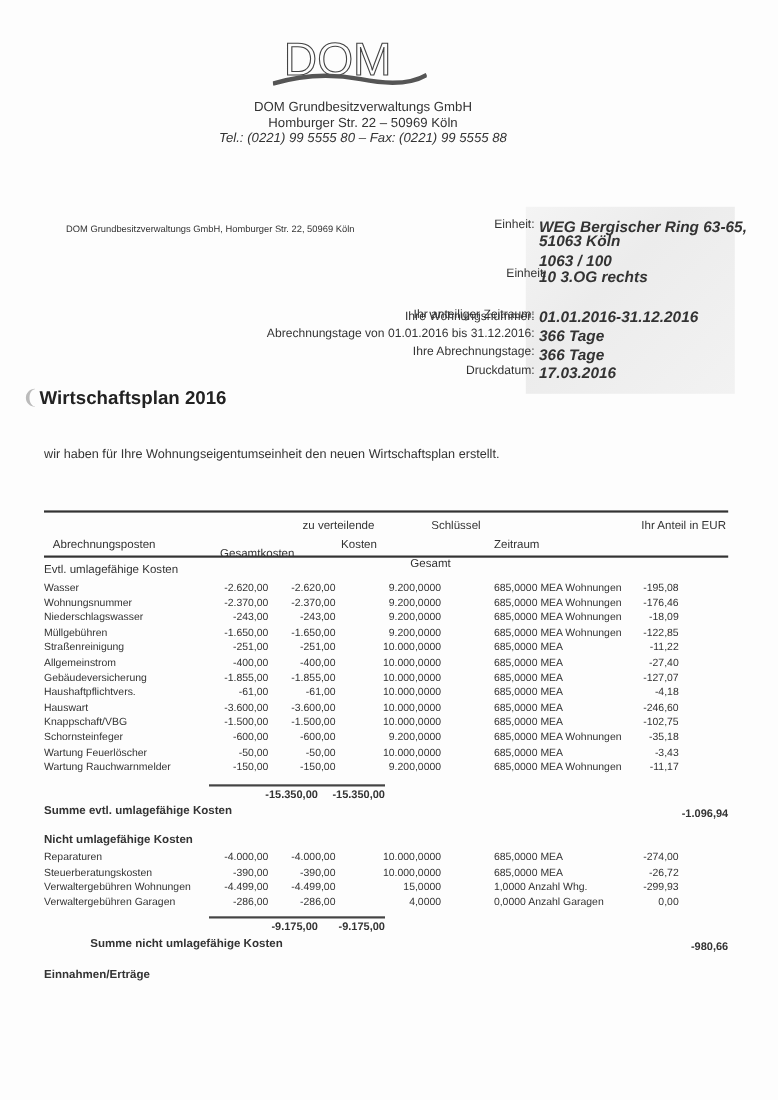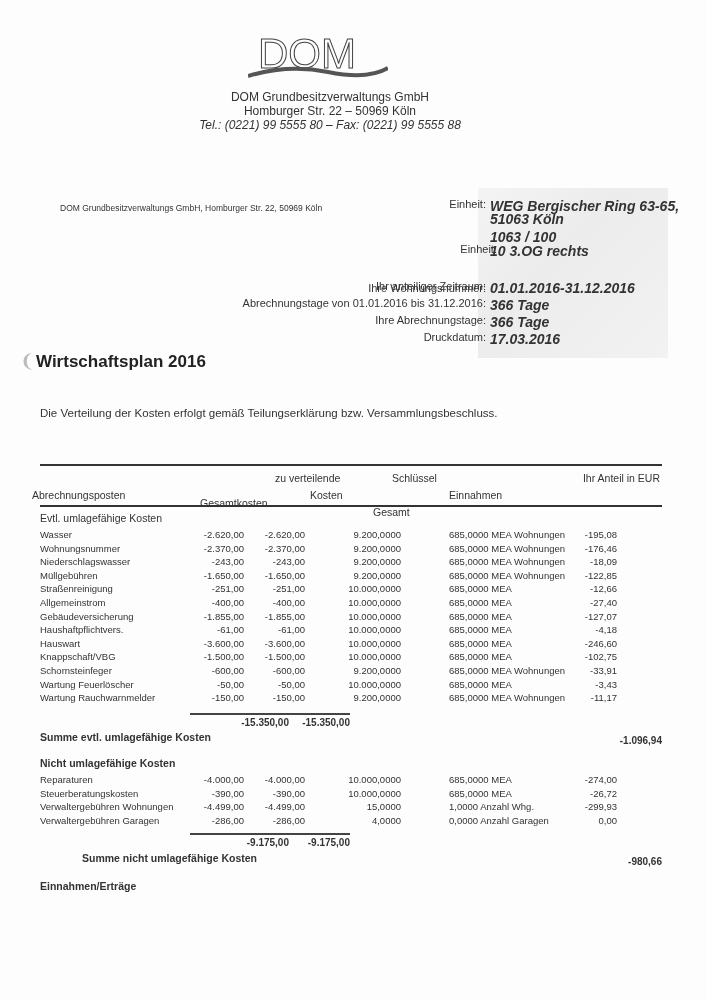--- a/index.html
+++ b/index.html
@@ -58,32 +58,32 @@
 <div class="abs info-val" style="left:490px; top:297px;">366 Tage</div>
 <div class="abs info-label" style="right:221px; top:314px;">Ihre Abrechnungstage:</div>
 <div class="abs info-val" style="left:490px; top:314px;">366 Tage</div>
 <div class="abs info-label" style="right:221px; top:331px;text-align:center;">Druckdatum:</div>
 <div class="abs info-val" style="left:490px; top:331px;">17.03.2016</div>
 
 <div class="abs bracket">❨</div>
 <div class="abs title">Wirtschaftsplan 2016</div>
 
 <div class="abs intro">
-  <div>Die Verteilung der Kosten erfolgt gemäß Teilungserklärung bzw. Versammlungsbeschluss.</div>
+  <div>wir haben für Ihre Wohnungseigentumseinheit den neuen Wirtschaftsplan erstellt.</div>
 </div>
 
 <div class="abs hr" style="top:464px;"></div>
 <div class="abs th" style="left:275px; top:472px;">zu verteilende</div>
 <div class="abs th" style="left:392px; top:472px;">Schlüssel</div>
 <div class="abs th" style="right:47px; top:472px;">Ihr Anteil  in  EUR</div>
-<div class="abs th" style="left:32px; top:489px;">Abrechnungsposten</div>
+<div class="abs th" style="left:48px; top:489px;">Abrechnungsposten</div>
 <div class="abs th" style="left:200px; top:497px;">Gesamtkosten</div>
 <div class="abs th" style="left:310px; top:489px;">Kosten</div>
 <div class="abs th" style="left:373px; top:506px;">Gesamt</div>
-<div class="abs th" style="left:449px; top:489px;">Einnahmen</div>
+<div class="abs th" style="left:449px; top:489px;">Zeitraum</div>
 <div class="abs hr" style="top:505px; height:1.5px;"></div>
 
 <div class="abs sect" style="top:512px; font-weight:normal;">Evtl. umlagefähige Kosten</div>
 <div id="sec1">
     <div class="row" style="top: 529px;">
       <span class="c-name">Wasser</span>
       <span class="c-ges">-2.620,00</span>
       <span class="c-kos" style="right: 357px;">-2.620,00</span>
       <span class="c-schg" style="right: 261px;">9.200,0000</span>
       <span class="c-ant" style="left: 409px;">685,0000 MEA Wohnungen</span>
@@ -112,21 +112,21 @@
       <span class="c-schg" style="right: 261px;">9.200,0000</span>
       <span class="c-ant" style="left: 409px;">685,0000 MEA Wohnungen</span>
       <span class="c-eur" style="right: 45px;">-122,85</span>
     </div>
     <div class="row" style="top: 583.4px;">
       <span class="c-name">Straßenreinigung</span>
       <span class="c-ges">-251,00</span>
       <span class="c-kos" style="right: 357px;">-251,00</span>
       <span class="c-schg" style="right: 261px;">10.000,0000</span>
       <span class="c-ant" style="left: 409px;">685,0000 MEA</span>
-      <span class="c-eur" style="right: 45px;">-12,66</span>
+      <span class="c-eur" style="right: 45px;">-11,22</span>
     </div>
     <div class="row" style="top: 597px;">
       <span class="c-name">Allgemeinstrom</span>
       <span class="c-ges">-400,00</span>
       <span class="c-kos" style="right: 357px;">-400,00</span>
       <span class="c-schg" style="right: 261px;">10.000,0000</span>
       <span class="c-ant" style="left: 409px;">685,0000 MEA</span>
       <span class="c-eur" style="right: 45px;">-27,40</span>
     </div>
     <div class="row" style="top: 610.6px;">
@@ -160,21 +160,21 @@
       <span class="c-schg" style="right: 261px;">10.000,0000</span>
       <span class="c-ant" style="left: 409px;">685,0000 MEA</span>
       <span class="c-eur" style="right: 45px;">-102,75</span>
     </div>
     <div class="row" style="top: 665px;">
       <span class="c-name">Schornsteinfeger</span>
       <span class="c-ges">-600,00</span>
       <span class="c-kos" style="right: 357px;">-600,00</span>
       <span class="c-schg" style="right: 261px;">9.200,0000</span>
       <span class="c-ant" style="left: 409px;">685,0000 MEA Wohnungen</span>
-      <span class="c-eur" style="right: 45px;">-33,91</span>
+      <span class="c-eur" style="right: 45px;">-35,18</span>
     </div>
     <div class="row" style="top: 678.6px;">
       <span class="c-name">Wartung Feuerlöscher</span>
       <span class="c-ges">-50,00</span>
       <span class="c-kos" style="right: 357px;">-50,00</span>
       <span class="c-schg" style="right: 261px;">10.000,0000</span>
       <span class="c-ant" style="left: 409px;">685,0000 MEA</span>
       <span class="c-eur" style="right: 45px;">-3,43</span>
     </div>
     <div class="row" style="top: 692.2px;">

